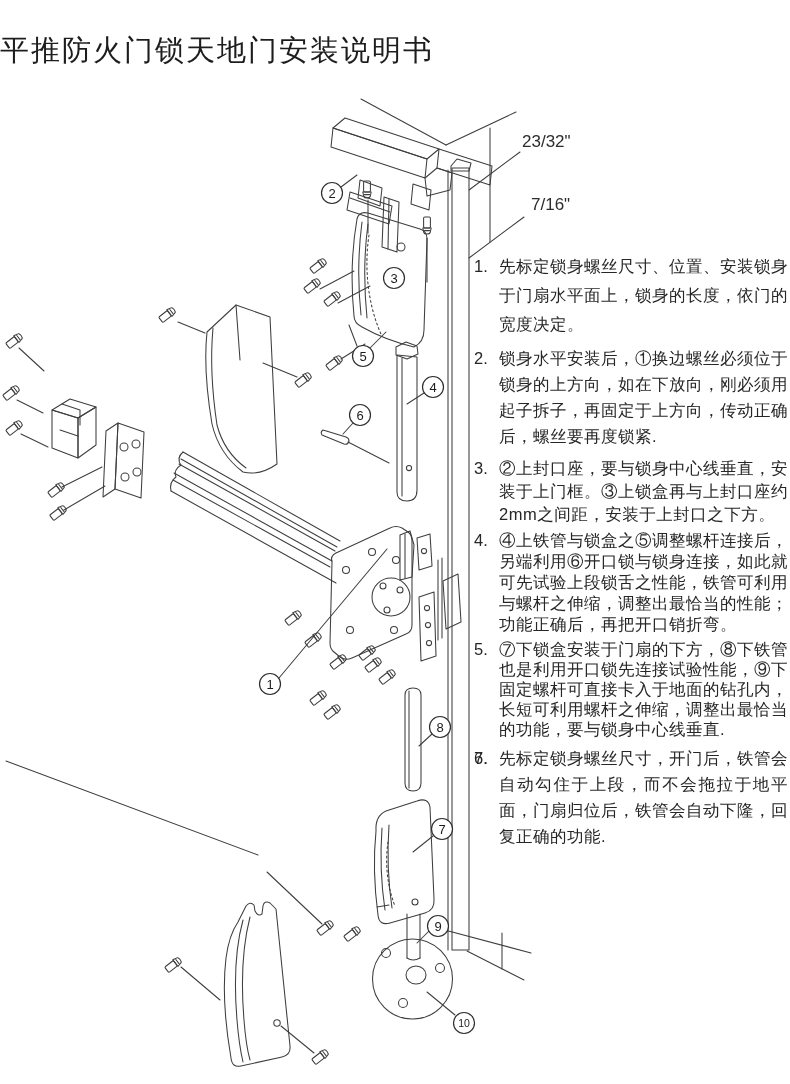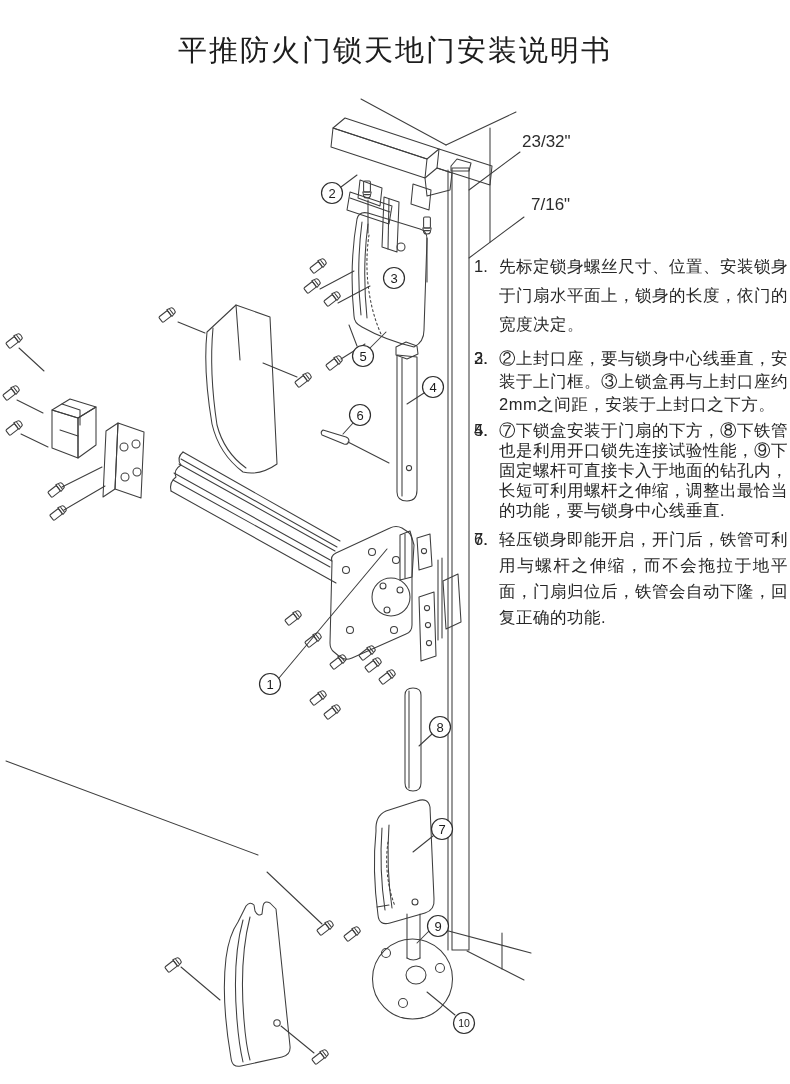--- a/index.html
+++ b/index.html
@@ -1,18 +1,18 @@
 <!DOCTYPE html>
 <html><head>
 <meta charset="utf-8">
 <style>
   html,body{margin:0;padding:0;background:#fff;}
   .page{position:relative;width:790px;height:1084px;background:#fff;overflow:hidden;
         font-family:"Liberation Sans", sans-serif;color:#2b2b2b;}
-  .title{position:absolute;top:12px;left:0;width:790px;text-align:center;
+  .title{position:absolute;top:12px;left:0;width:790px;
          font-size:29px;letter-spacing:2px;font-weight:500;color:#1d1d1d;}
   svg.diagram{position:absolute;top:0;left:0;}
   
   .ln, .diagram path, .diagram line, .diagram polyline, .diagram polygon,
   .diagram circle, .diagram ellipse, .diagram rect{
      stroke:#3e3e3e;stroke-width:1.05;fill:none;stroke-linejoin:round;stroke-linecap:round;}
   .wht{fill:#ffffff;}
   .hatch{fill:url(#hatchp);}
   .coil{stroke:#4a4a4a;stroke-width:8.5;stroke-dasharray:2 2.7;stroke-linecap:butt;}
   .thin{stroke-width:0.9;}
@@ -312,34 +312,36 @@
       </g>
   </svg>
 
   <div class="inst-col">
     <div class="inst i1">
       <span class="num">1.</span>
       <span class="txt">先标定锁身螺丝尺寸、位置、安装锁身于门扇水平面上，锁身的长度，依门的宽度决定。</span>
     </div>
     <div class="inst i2">
       <span class="num">2.</span>
+      <span class="txt">锁身水平安装后，①换边螺丝必须位于锁身的上方向，如在下放向，刚必须用起子拆子，再固定于上方向，传动正确后，螺丝要再度锁紧.</span>
     </div>
     <div class="inst i3">
       <span class="num">3.</span>
       <span class="txt">②上封口座，要与锁身中心线垂直，安装于上门框。③上锁盒再与上封口座约2mm之间距，安装于上封口之下方。</span>
     </div>
     <div class="inst i4">
       <span class="num">4.</span>
+      <span class="txt">④上铁管与锁盒之⑤调整螺杆连接后，另端利用⑥开口锁与锁身连接，如此就可先试验上段锁舌之性能，铁管可利用与螺杆之伸缩，调整出最恰当的性能；功能正确后，再把开口销折弯。</span>
     </div>
     <div class="inst i5">
       <span class="num">5.</span>
       <span class="txt">⑦下锁盒安装于门扇的下方，⑧下铁管也是利用开口锁先连接试验性能，⑨下固定螺杆可直接卡入于地面的钻孔内，长短可利用螺杆之伸缩，调整出最恰当的功能，要与锁身中心线垂直.</span>
     </div>
     <div class="inst i6">
       <span class="num">6.</span>
     </div>
     <div class="inst i7">
       <span class="num">7.</span>
-      <span class="txt">轻压锁身即能开启，开门后，铁管可利用与螺杆之伸缩，而不会拖拉于地平面，门扇归位后，铁管会自动下隆，回复正确的功能.</span>
+      <span class="txt">先标定锁身螺丝尺寸，开门后，铁管会自动勾住于上段，而不会拖拉于地平面，门扇归位后，铁管会自动下隆，回复正确的功能.</span>
     </div>
   </div>
 
 </div>
 
 </body></html>

